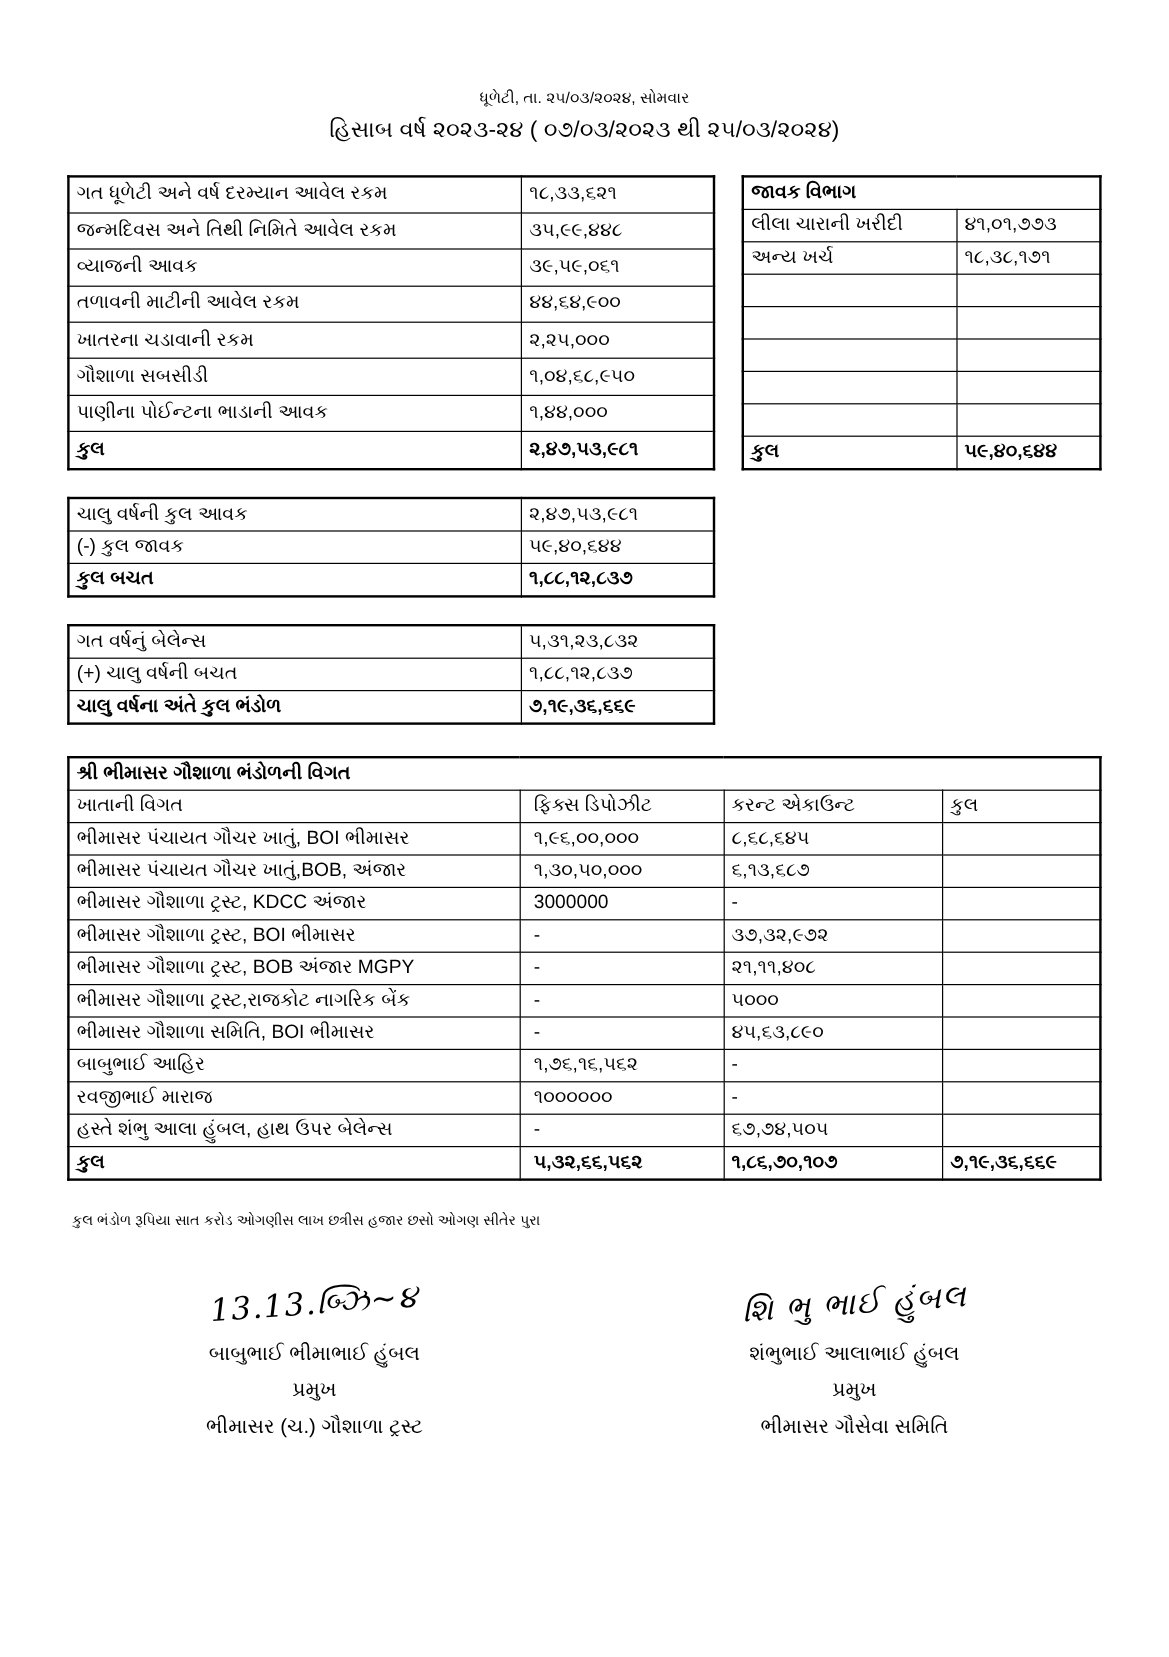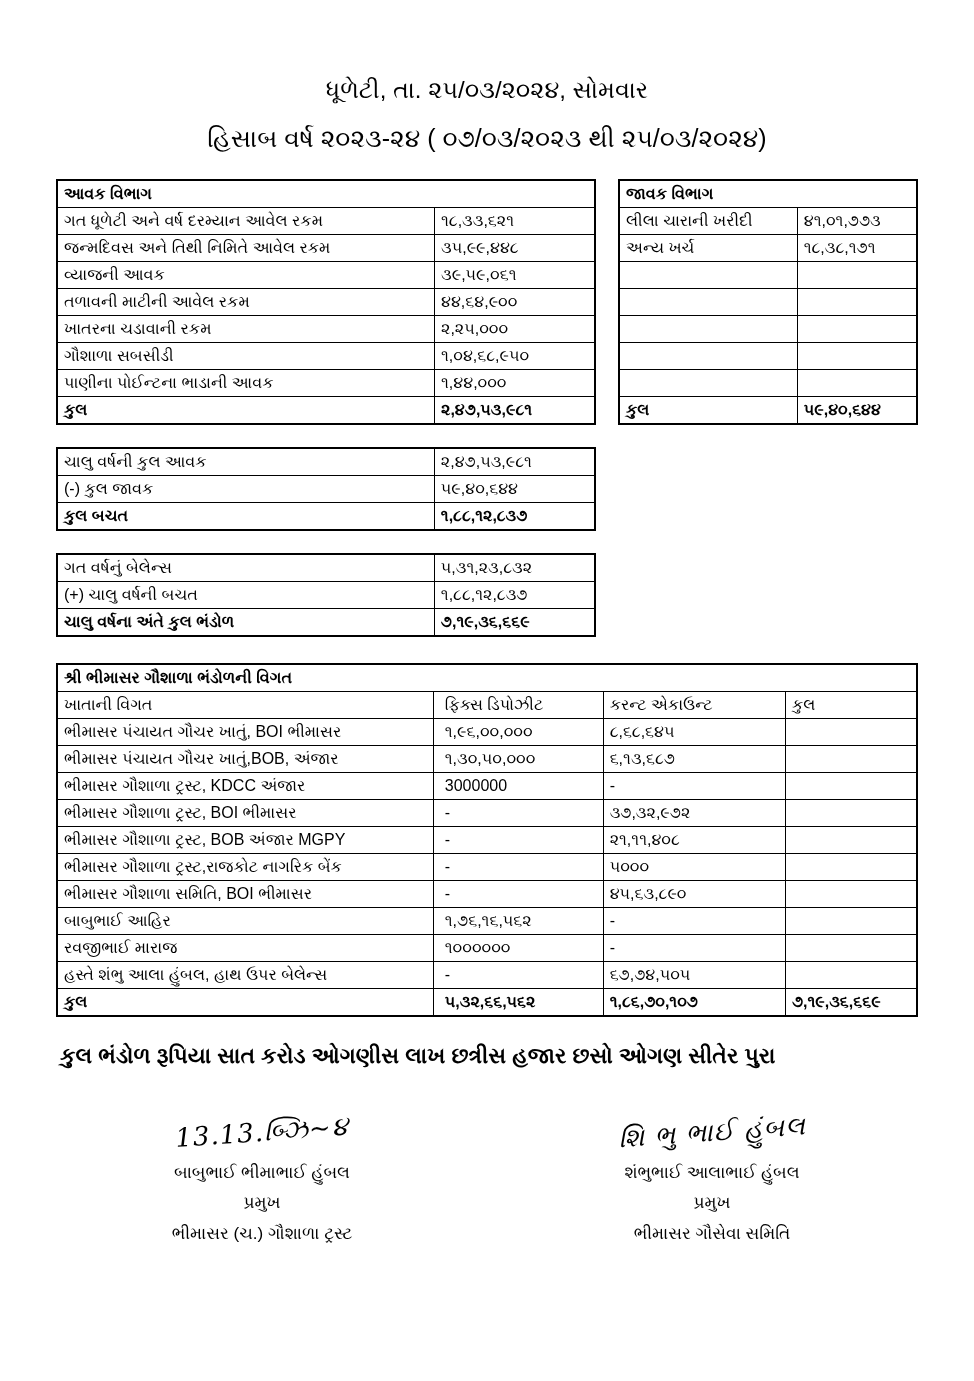--- a/index.html
+++ b/index.html
@@ -26,27 +26,27 @@
     text-align: center;
     padding-top: 62px;
   }
   .doc-title {
     font-size: 34px;
     font-weight: bold;
     letter-spacing: 0.5px;
     line-height: 1.2;
   }
   .doc-sub1 {
-    font-size: 24px;
+    font-size: 13px;
     margin-top: 12px;
     line-height: 1.3;
   }
   .doc-sub2 {
-    font-size: 25px;
-    margin-top: 17px;
+    font-size: 19px;
+    margin-top: 6px;
     line-height: 1.3;
   }
 
   .tables-top {
     display: flex;
     justify-content: space-between;
     margin: 24px 56px 0 56px;
   }
   table {
     border-collapse: collapse;
@@ -100,22 +100,22 @@
   table.fund { width: 862px; }
   table.fund td.c0 { width: 400px; }
   table.fund td.c1 { width: 160px; padding-left: 11px; }
   table.fund td.c2 { width: 180px; }
   table.fund td.c3 { width: 122px; }
   table.fund .head td { font-weight: normal; }
   table.fund .title-row td { font-weight: bold; }
 
   .words {
     margin: 26px 56px 0 56px;
-    font-size: 22px;
-    font-weight: bold;
+    font-size: 12px;
+    font-weight: normal;
     text-align: left;
     padding-left: 4px;
   }
 
   .signs {
     display: flex;
     justify-content: center;
     gap: 150px;
     margin-top: 40px;
   }
@@ -147,23 +147,20 @@
 
   <div class="header">
     <div class="doc-sub1">ધૂળેટી, તા. ૨૫/૦૩/૨૦૨૪, સોમવાર</div>
     <div class="doc-sub2">હિસાબ વર્ષ ૨૦૨૩-૨૪ ( ૦૭/૦૩/૨૦૨૩ થી ૨૫/૦૩/૨૦૨૪)</div>
   </div>
 
   <div class="tables-top">
 
     <table class="bordered income">
       <tbody>
-          <tr class="sec-head">
-        <td class="label" colspan="2">આવક વિભાગ</td>
-      </tr>
       <tr>
         <td class="label">ગત ધૂળેટી અને વર્ષ દરમ્યાન આવેલ રકમ</td>
         <td class="amount num">૧૮,૩૩,૬૨૧</td>
       </tr>
       <tr>
         <td class="label">જન્મદિવસ અને તિથી નિમિતે આવેલ રકમ</td>
         <td class="amount num">૩૫,૯૯,૪૪૮</td>
       </tr>
       <tr>
         <td class="label">વ્યાજની આવક</td>

